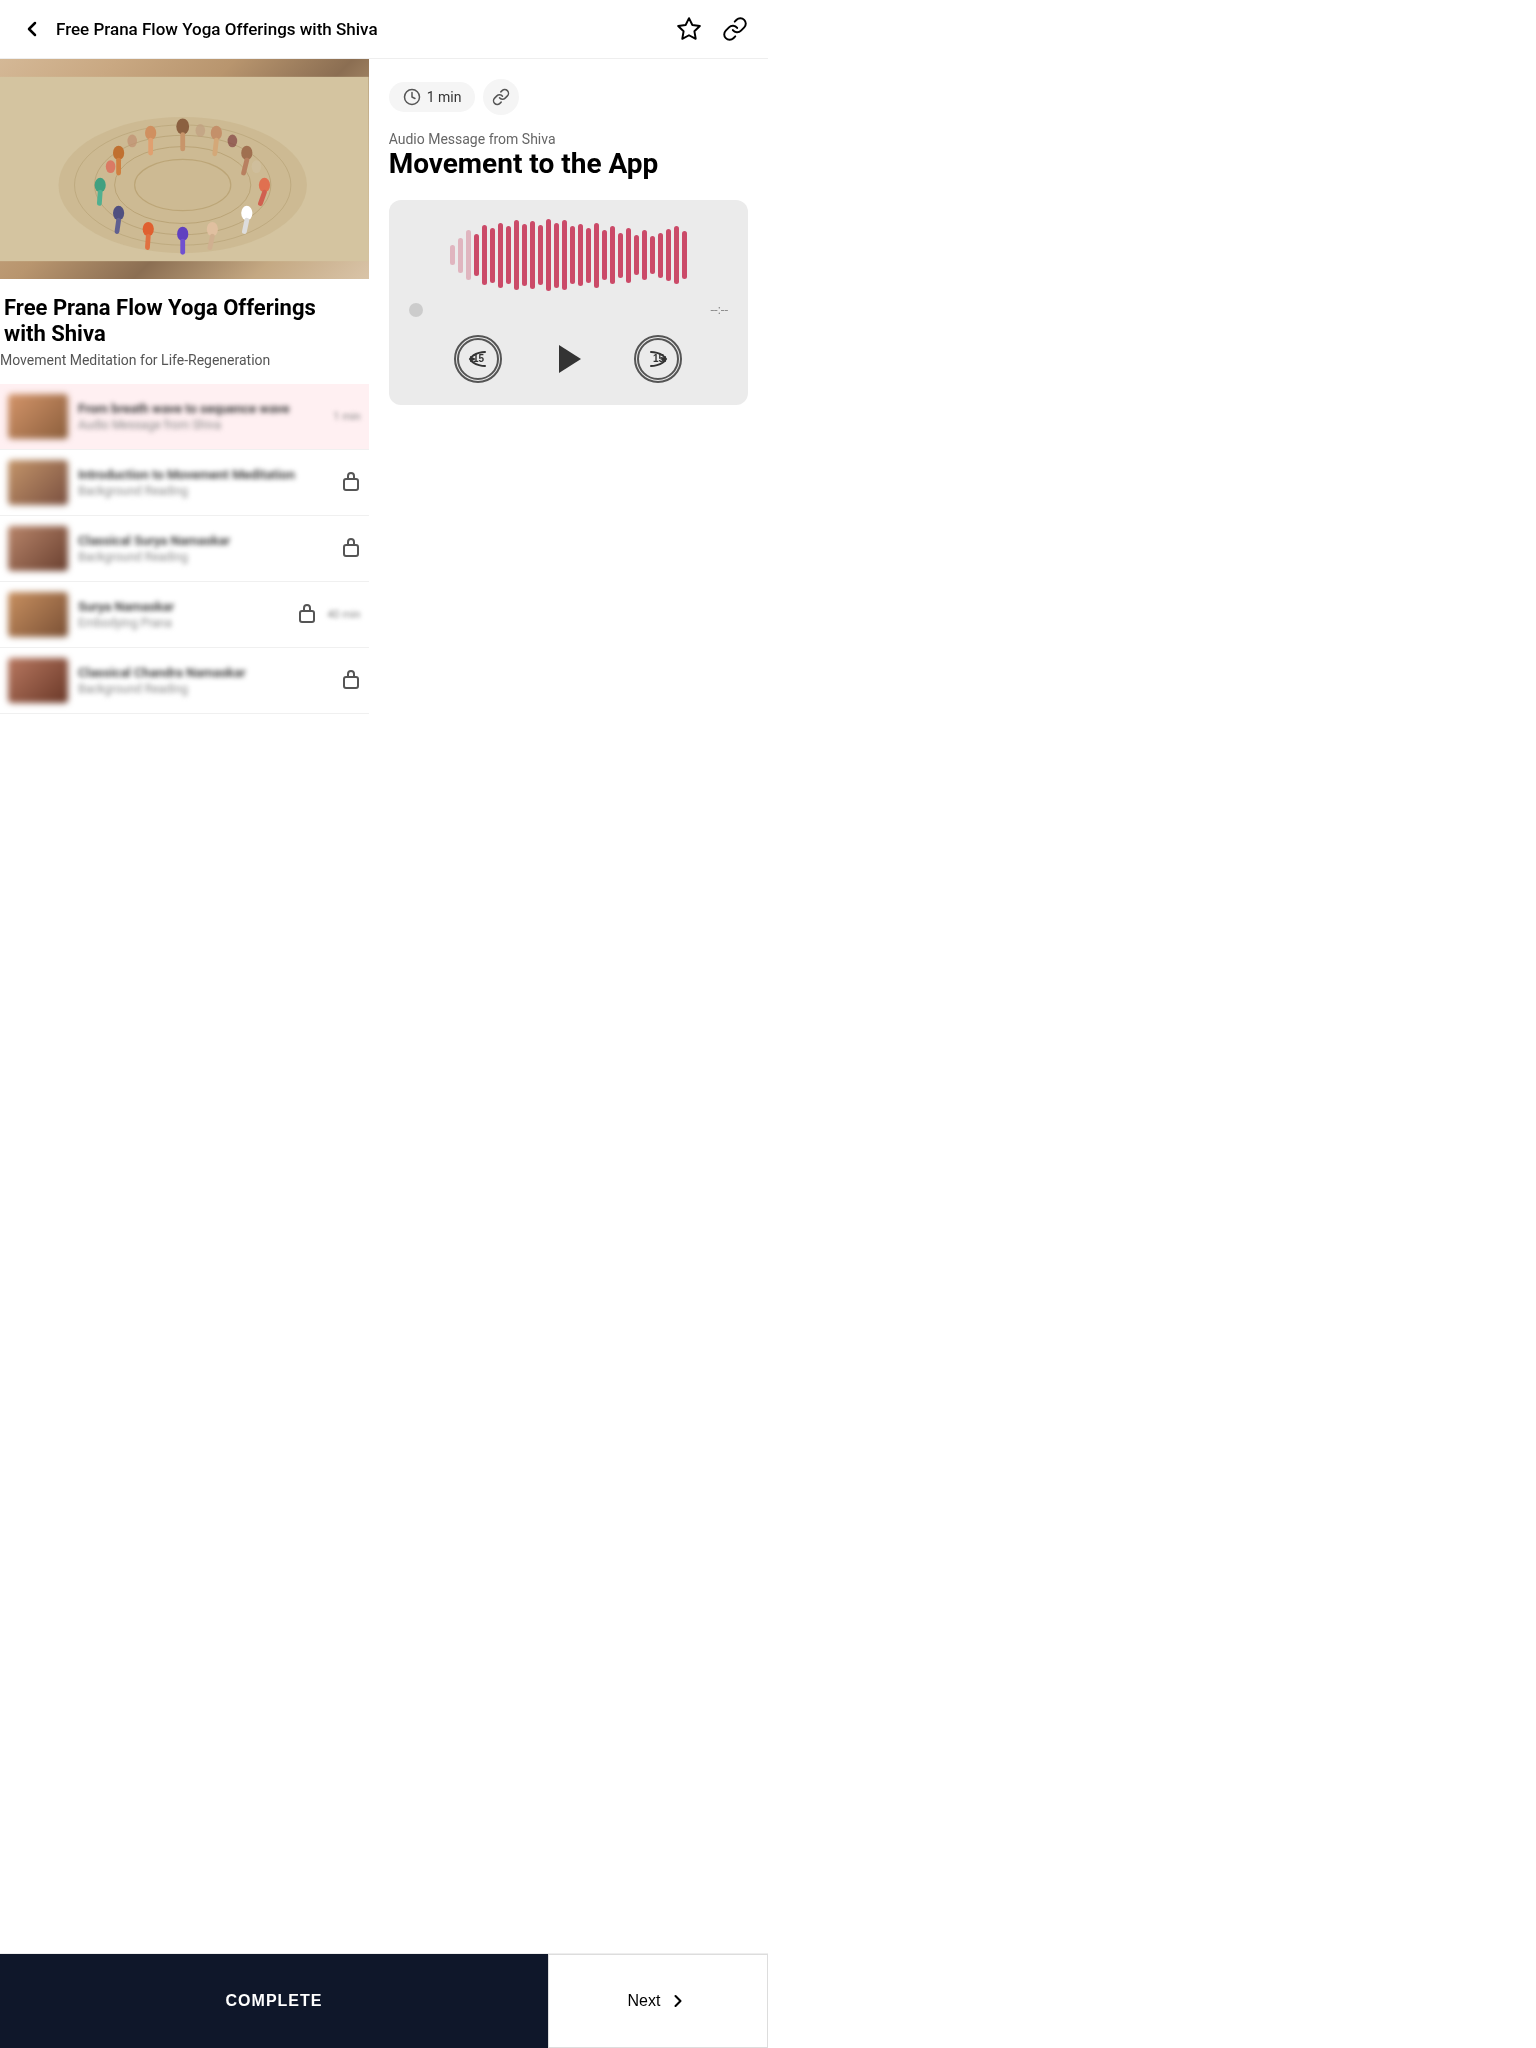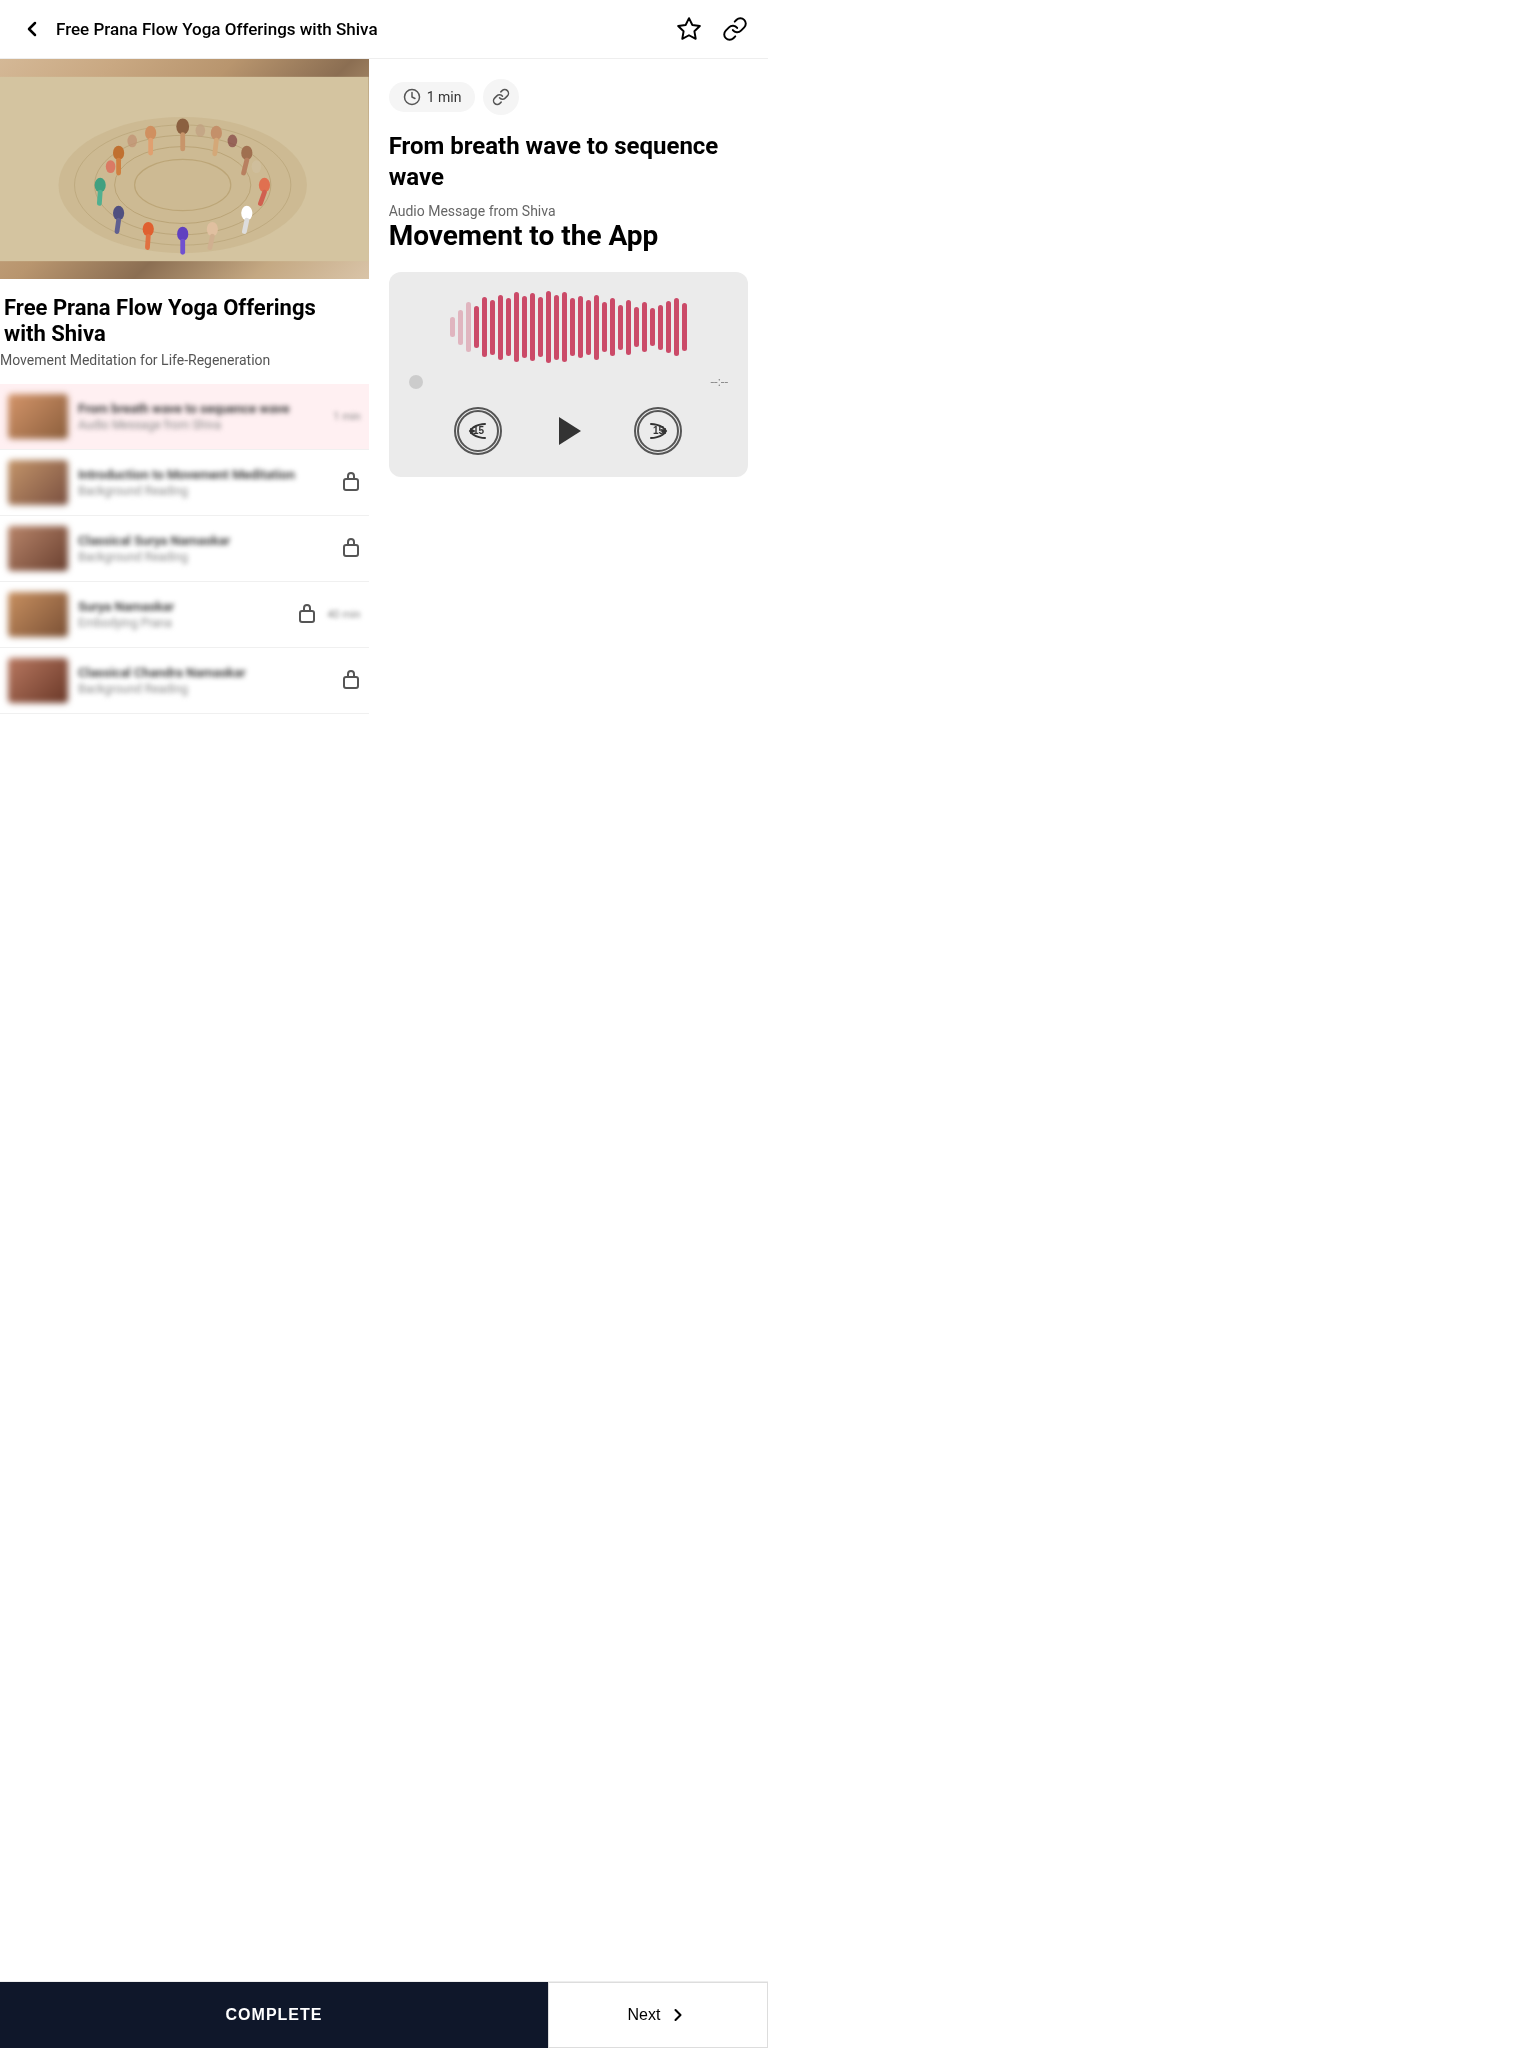--- a/index.html
+++ b/index.html
@@ -301,21 +301,21 @@
       cursor: pointer;
       text-align: center;
     }
     .next-btn {
       flex: 0 0 220px;
       background: #fff;
       border: 1px solid #ddd;
       font-size: 16px;
       font-weight: 500;
       color: #000;
-      padding: 22px;
+      padding: 36px;
       cursor: pointer;
       display: flex;
       align-items: center;
       justify-content: center;
       gap: 8px;
     }
 
     
     .thumb-1 { background: linear-gradient(135deg, #d4956a, #8b5e3c); }
     .thumb-2 { background: linear-gradient(135deg, #c4956a, #7a5040); }
@@ -497,21 +497,20 @@
         <span>1 min</span>
       </div>
       <div class="meta-link-btn">
         <svg width="18" height="18" viewBox="0 0 24 24" fill="none" stroke="#555" stroke-width="2" stroke-linecap="round" stroke-linejoin="round">
           <path d="M10 13a5 5 0 0 0 7.54.54l3-3a5 5 0 0 0-7.07-7.07l-1.72 1.71"></path>
           <path d="M14 11a5 5 0 0 0-7.54-.54l-3 3a5 5 0 0 0 7.07 7.07l1.71-1.71"></path>
         </svg>
       </div>
     </div>
 
-    <div class="lesson-main-title">From breath wave to sequence wave</div>
 
     <div class="lesson-author">Audio Message from Shiva</div>
 
     <div class="welcome-heading">Movement to the App</div>
 
     <div class="audio-player">
 
       <div class="waveform" id="waveform-container">
       <div class="waveform-bar" style="height: 20px; opacity: 0.3;"></div>
           <div class="waveform-bar" style="height: 35px; opacity: 0.3;"></div>

